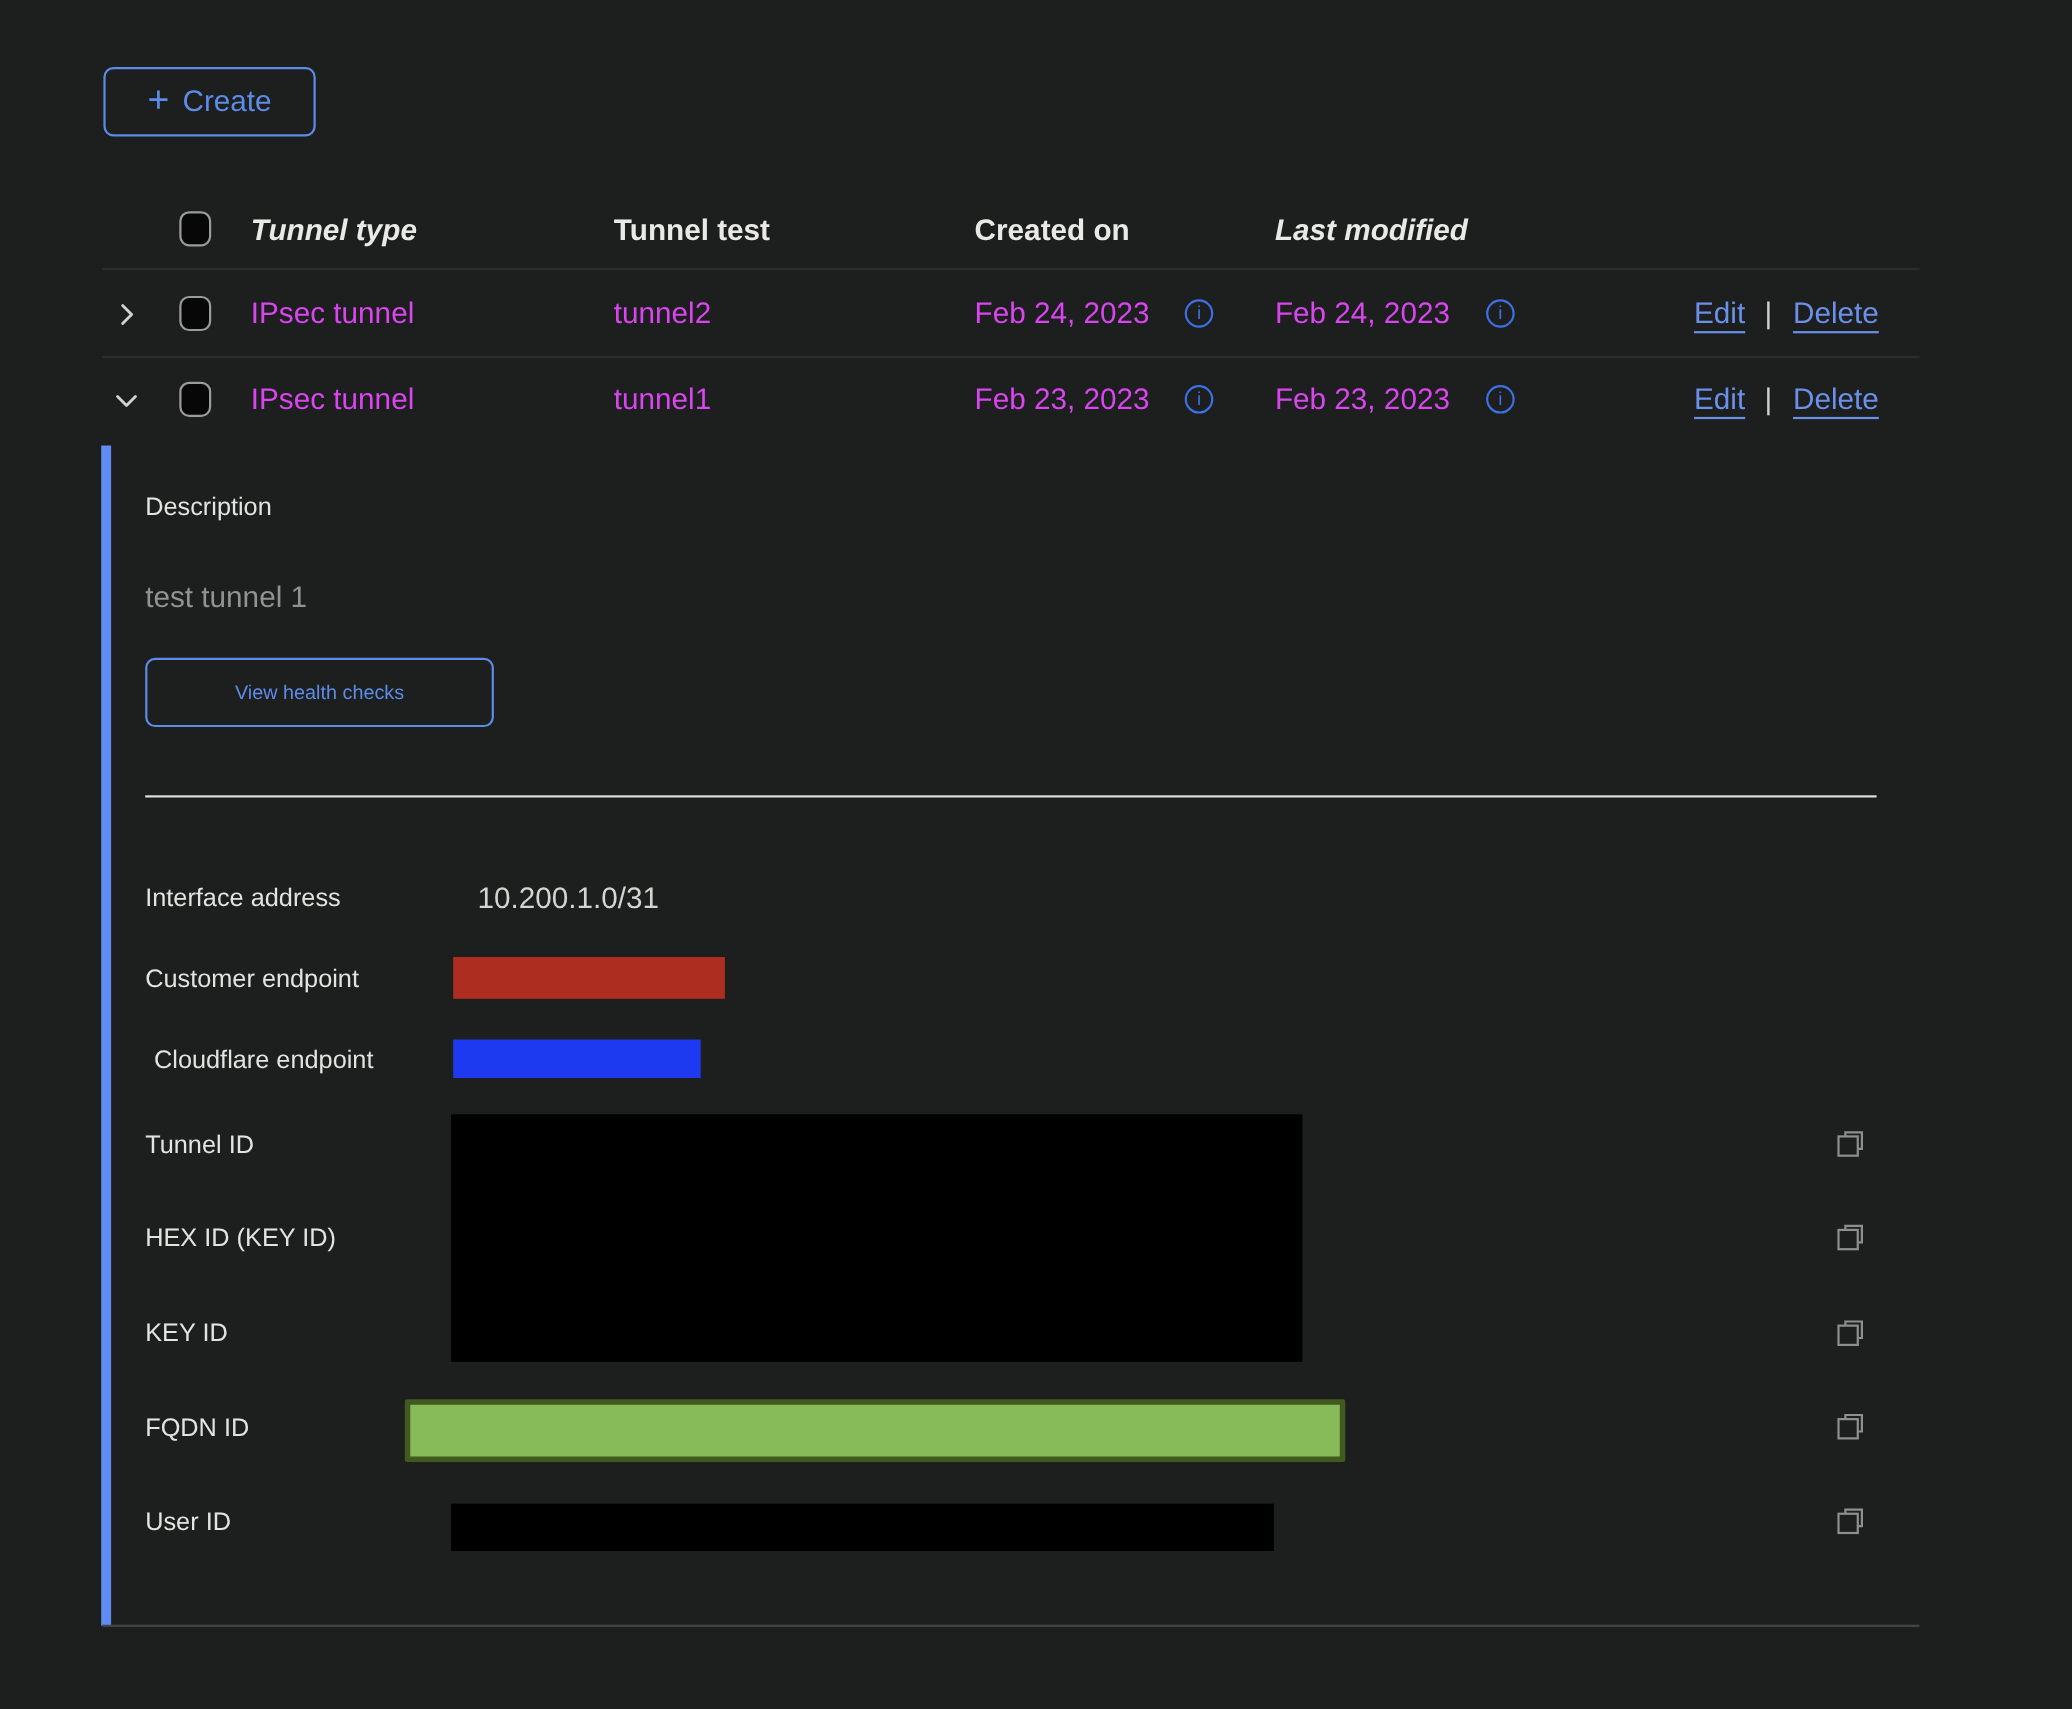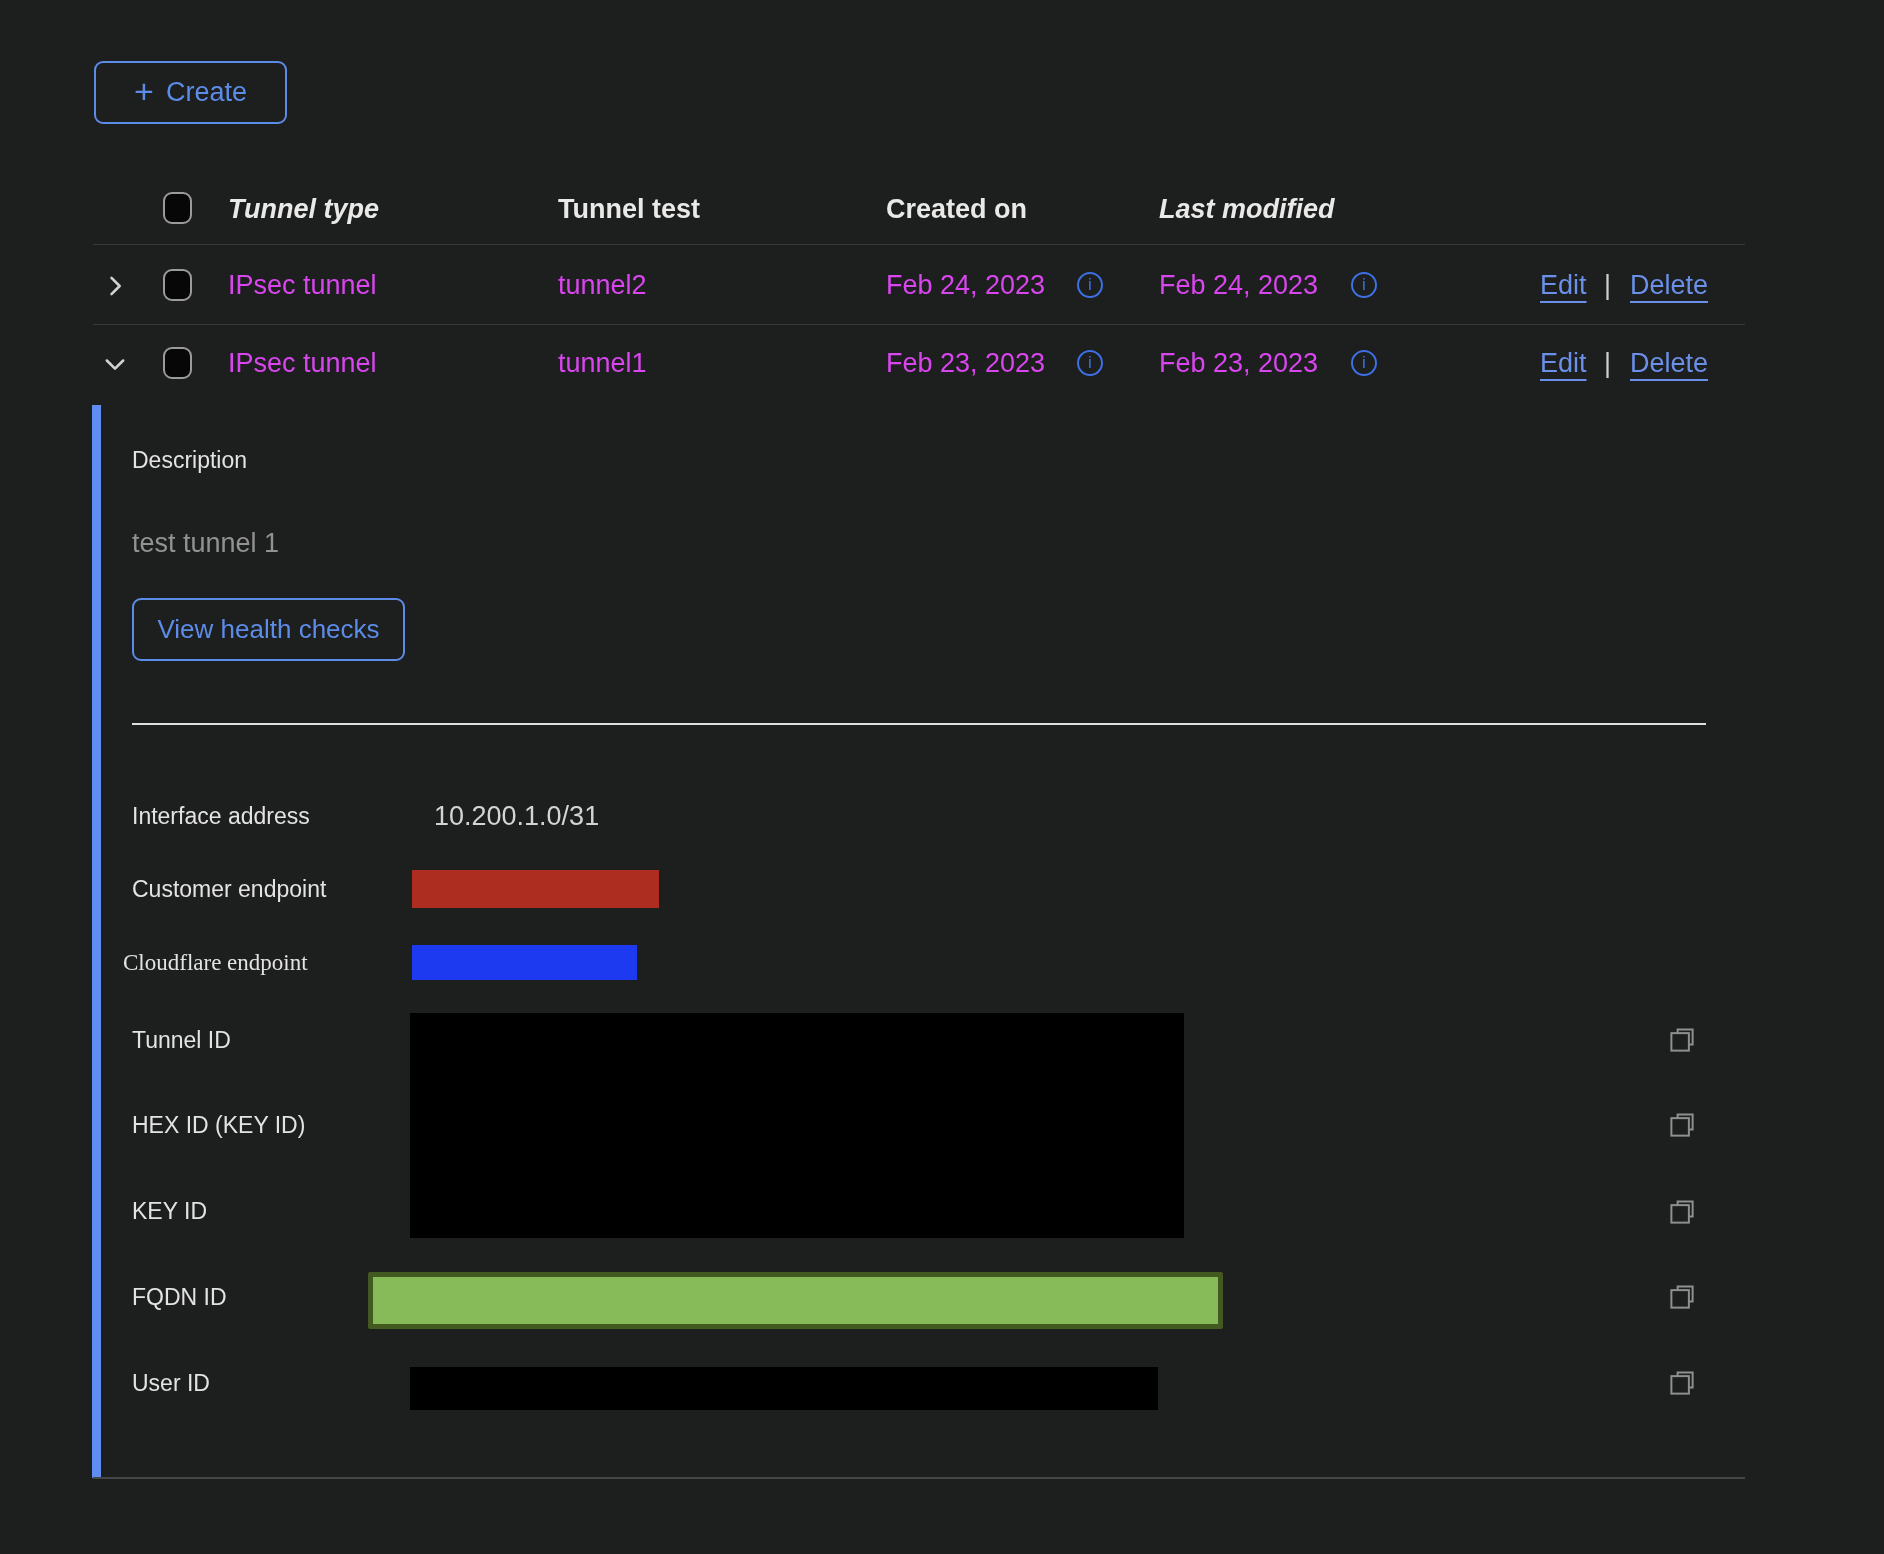--- a/index.html
+++ b/index.html
@@ -95,33 +95,33 @@
     <span class="pipe" style="left:1604px;top:343px;">|</span>
     <a class="link" style="left:1630px;top:343px;">Delete</a>
   </div>
 
   <div>
     <div class="vbar"></div>
 
     <div class="panel-label" style="left:132px;top:440px;">Description</div>
     <div class="panel-muted" style="left:132px;top:523px;">test tunnel 1</div>
 
-    <button class="outline-btn" style="left:132px;top:598px;width:273px;height:63px;font-size:26px;">
+    <button class="outline-btn" style="left:132px;top:598px;width:317px;height:63px;font-size:18px;">
       <span>View health checks</span>
     </button>
 
     <div class="divider"></div>
 
     <div class="panel-label" style="left:132px;top:796px;">Interface address</div>
     <div class="panel-value" style="left:434px;top:796px;">10.200.1.0/31</div>
 
     <div class="panel-label" style="left:132px;top:869px;">Customer endpoint</div>
     <div class="redact redact-red" style="left:412px;top:870px;width:247px;height:38px;"></div>
 
-    <div class="panel-label" style="left:123px;top:943px;font-family:Liberation Serif, serif;">Cloudflare endpoint</div>
+    <div class="panel-label" style="left:140px;top:943px;">Cloudflare endpoint</div>
     <div class="redact redact-blue" style="left:412px;top:945px;width:225px;height:35px;"></div>
 
     <div class="panel-label" style="left:132px;top:1020px;text-align:right;">Tunnel ID</div>
     <div class="panel-label" style="left:132px;top:1105px;">HEX ID (KEY ID)</div>
     <div class="panel-label" style="left:132px;top:1191px;">KEY ID</div>
     <div class="redact redact-black" style="left:410px;top:1013px;width:774px;height:225px;"></div>
 
     <div class="panel-label" style="left:132px;top:1277px;">FQDN ID</div>
     <div class="redact redact-green" style="left:368px;top:1272px;width:855px;height:57px;"></div>
 

